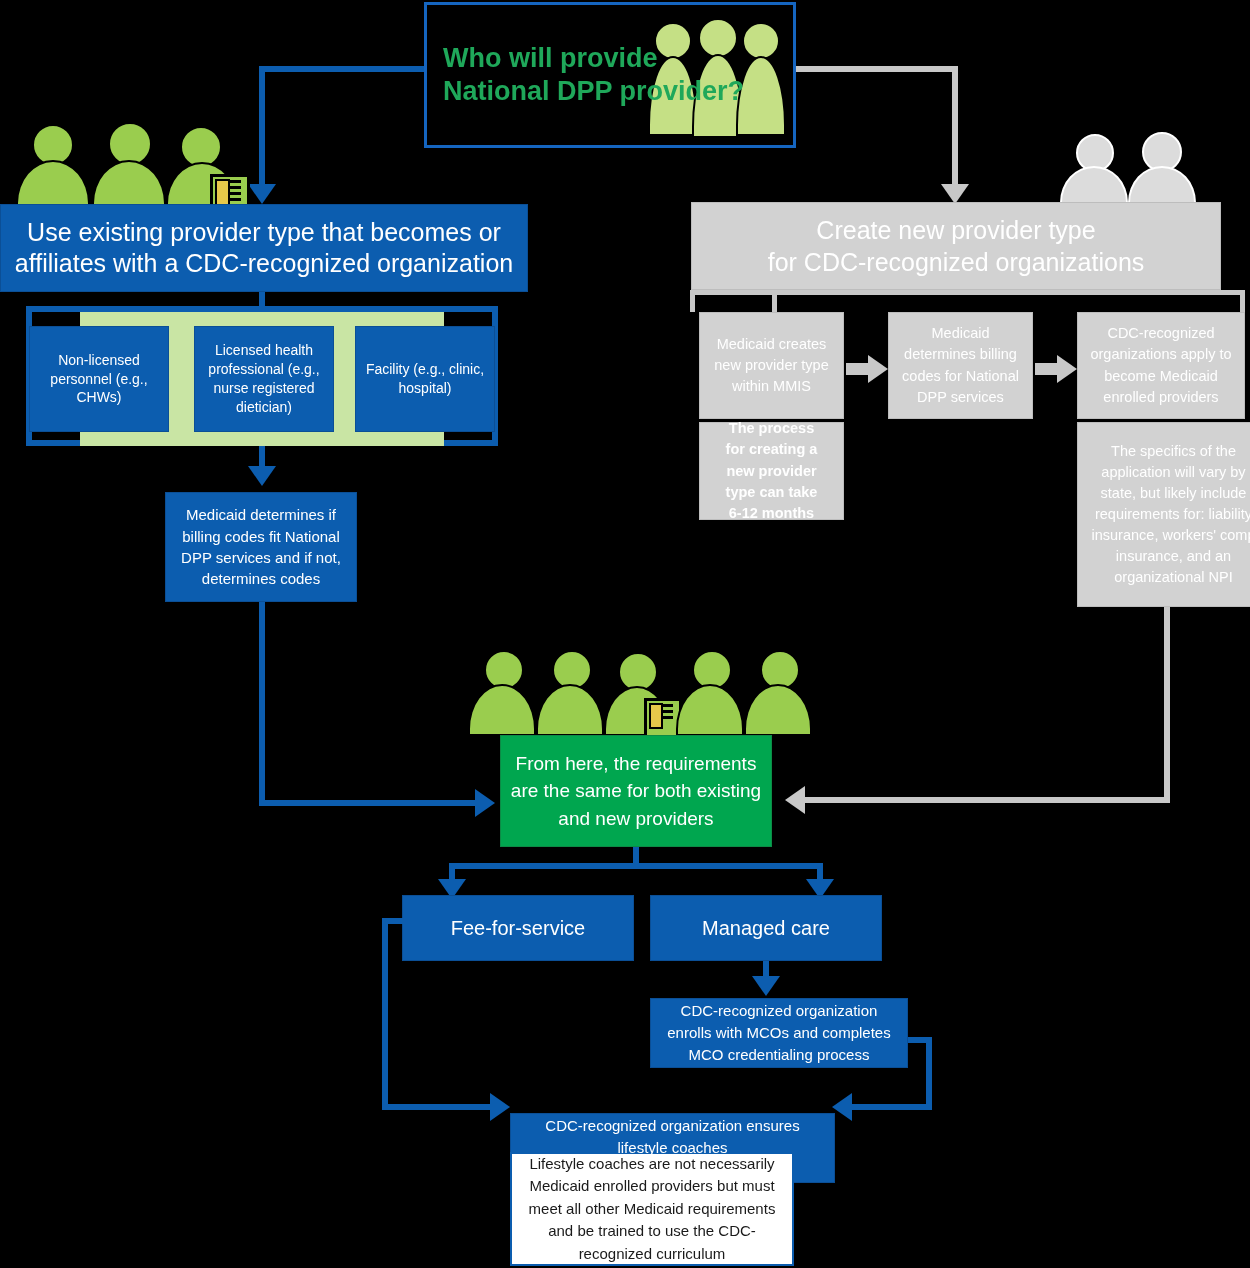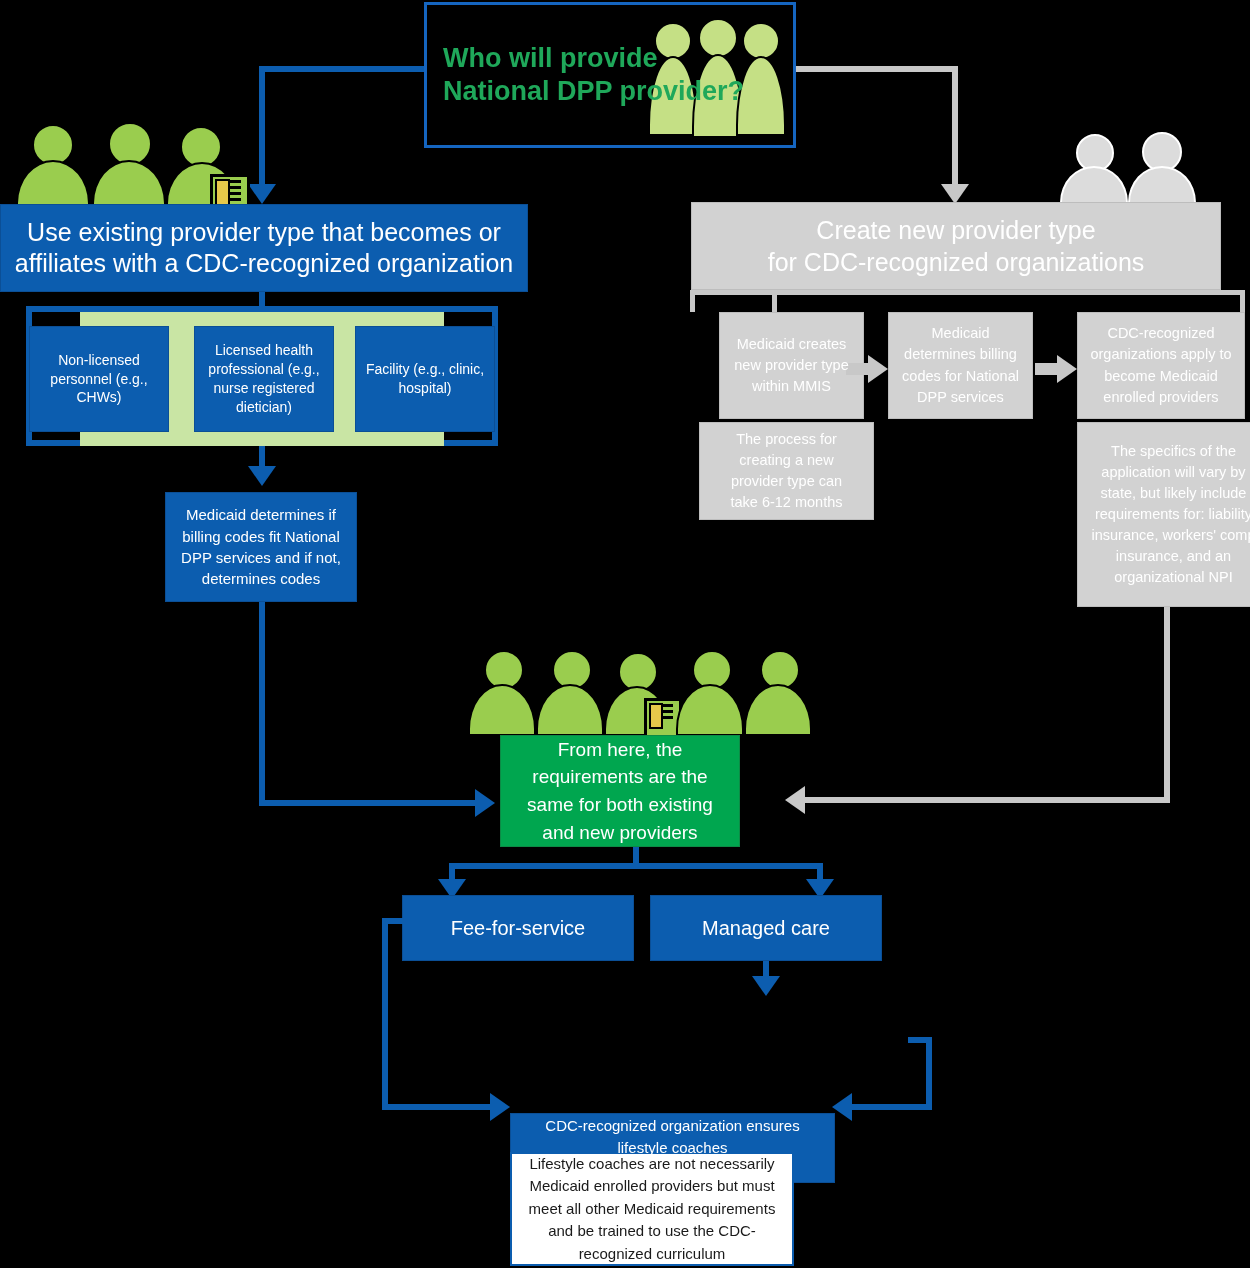--- a/index.html
+++ b/index.html
@@ -143,36 +143,36 @@
   <div class="box gray" style="left:691px;top:202px;width:530px;height:88px;font-size:25px;line-height:1.3;padding:16px 10px;">
     <span class="txt">Create new provider type
 for CDC-recognized organizations</span>
   </div>
 
   <div class="ln g-ln" style="left:772px;top:290px;width:5px;height:22px;"></div>
   <div class="ln g-ln" style="left:690px;top:290px;width:555px;height:5px;"></div>
   <div class="ln g-ln" style="left:690px;top:290px;width:5px;height:22px;"></div>
   <div class="ln g-ln" style="left:1240px;top:290px;width:5px;height:22px;"></div>
 
-  <div class="box gray" style="left:699px;top:312px;width:145px;height:107px;font-size:14.5px;line-height:1.45;padding:16px 6px;margin-left:20px;">
+  <div class="box gray" style="left:699px;top:312px;width:145px;height:107px;font-size:14.5px;line-height:1.45;padding:16px 6px;">
     <span class="txt">Medicaid creates new provider type within MMIS</span>
   </div>
   <div class="box gray" style="left:1077px;top:312px;width:168px;height:107px;font-size:14.5px;line-height:1.45;padding:0 6px;">
     <span class="txt">CDC-recognized organizations apply to become Medicaid enrolled providers</span>
   </div>
   <div class="box gray" style="left:888px;top:312px;width:145px;height:107px;font-size:14.5px;line-height:1.45;padding:0 6px;">
     <span class="txt">Medicaid determines billing codes for National DPP services</span>
   </div>
 
   <div class="ln g-ln" style="left:846px;top:363px;width:24px;height:12px;"></div>
   <div class="arw arw-r-g" style="left:868px;top:355px;border-top-width:14px;border-bottom-width:14px;"></div>
   <div class="ln g-ln" style="left:1035px;top:363px;width:24px;height:12px;"></div>
   <div class="arw arw-r-g" style="left:1057px;top:355px;border-top-width:14px;border-bottom-width:14px;"></div>
 
-  <div class="box gray" style="left:699px;top:422px;width:175px;height:98px;font-size:14.5px;line-height:1.45;padding:0 20px;">
+  <div class="box gray" style="left:699px;top:422px;width:145px;height:98px;font-size:14.5px;line-height:1.45;padding:0 20px;font-weight:bold;">
     <span class="txt">The process for creating a new provider type can take 6-12 months</span>
   </div>
   <div class="box gray" style="left:1077px;top:422px;width:193px;height:185px;font-size:14.5px;line-height:1.45;padding:0 6px;">
     <span class="txt">The specifics of the application will vary by state, but likely include requirements for: liability insurance, workers' comp insurance, and an organizational NPI</span>
   </div>
 
   <div class="ln g-ln" style="left:1164px;top:607px;width:6px;height:196px;"></div>
   <div class="ln g-ln" style="left:805px;top:797px;width:365px;height:6px;"></div>
   <div class="arw arw-l-g" style="left:785px;top:786px;"></div>
 
@@ -197,41 +197,46 @@
     <div class="person" style="width:66px;height:84px;margin-left:2px;">
       <div class="p-head" style="position:absolute;left:16px;top:2px;width:36px;height:36px;background:#9ACD4E;border:2px solid #000;"></div>
       <div class="p-body" style="position:absolute;left:0px;top:36px;width:64px;height:48px;background:#9ACD4E;border:2px solid #000;"></div>
     </div>
     <div class="person" style="width:66px;height:84px;margin-left:2px;">
       <div class="p-head" style="position:absolute;left:16px;top:2px;width:36px;height:36px;background:#9ACD4E;border:2px solid #000;"></div>
       <div class="p-body" style="position:absolute;left:0px;top:36px;width:64px;height:48px;background:#9ACD4E;border:2px solid #000;"></div>
     </div>
   </div>
 
-  <div class="box green" style="left:500px;top:735px;width:240px;height:112px;font-size:19px;line-height:1.45;padding:8px 8px;">
+  <div class="box green" style="left:500px;top:735px;width:272px;height:112px;font-size:19px;line-height:1.45;padding:8px 8px;">
     <span class="txt">From here, the requirements are the same for both existing and new providers</span>
   </div>
 
   <div class="ln b-ln" style="left:633px;top:847px;width:6px;height:22px;"></div>
   <div class="ln b-ln" style="left:449px;top:863px;width:374px;height:6px;"></div>
   <div class="ln b-ln" style="left:449px;top:863px;width:6px;height:18px;"></div>
   <div class="ln b-ln" style="left:817px;top:863px;width:6px;height:18px;"></div>
   <div class="arw arw-d-b" style="left:438px;top:879px;"></div>
   <div class="arw arw-d-b" style="left:806px;top:879px;"></div>
 
   <div class="box blue" style="left:650px;top:895px;width:232px;height:66px;font-size:20px;">
     <span class="txt">Managed care</span>
   </div>
   <div class="box blue" style="left:402px;top:895px;width:232px;height:66px;font-size:20px;">
     <span class="txt">Fee-for-service</span>
   </div>
 
   <div class="ln b-ln" style="left:763px;top:961px;width:6px;height:22px;"></div>
   <div class="arw arw-d-b" style="left:752px;top:976px;"></div>
 
+  <div class="box blue" style="left:650px;top:998px;width:258px;height:70px;font-size:15px;line-height:1.45;padding:0 6px;">
+    <span class="txt">CDC-recognized organization
+enrolls with MCOs and completes
+MCO credentialing process</span>
+  </div>
 
   <div class="ln b-ln" style="left:382px;top:918px;width:24px;height:6px;"></div>
   <div class="ln b-ln" style="left:382px;top:918px;width:6px;height:192px;"></div>
   <div class="ln b-ln" style="left:382px;top:1104px;width:110px;height:6px;"></div>
   <div class="arw arw-r-b" style="left:490px;top:1093px;"></div>
 
   <div class="ln b-ln" style="left:908px;top:1037px;width:24px;height:6px;"></div>
   <div class="ln b-ln" style="left:926px;top:1037px;width:6px;height:73px;"></div>
   <div class="ln b-ln" style="left:852px;top:1104px;width:80px;height:6px;"></div>
   <div class="arw arw-l-b" style="left:832px;top:1093px;"></div>

